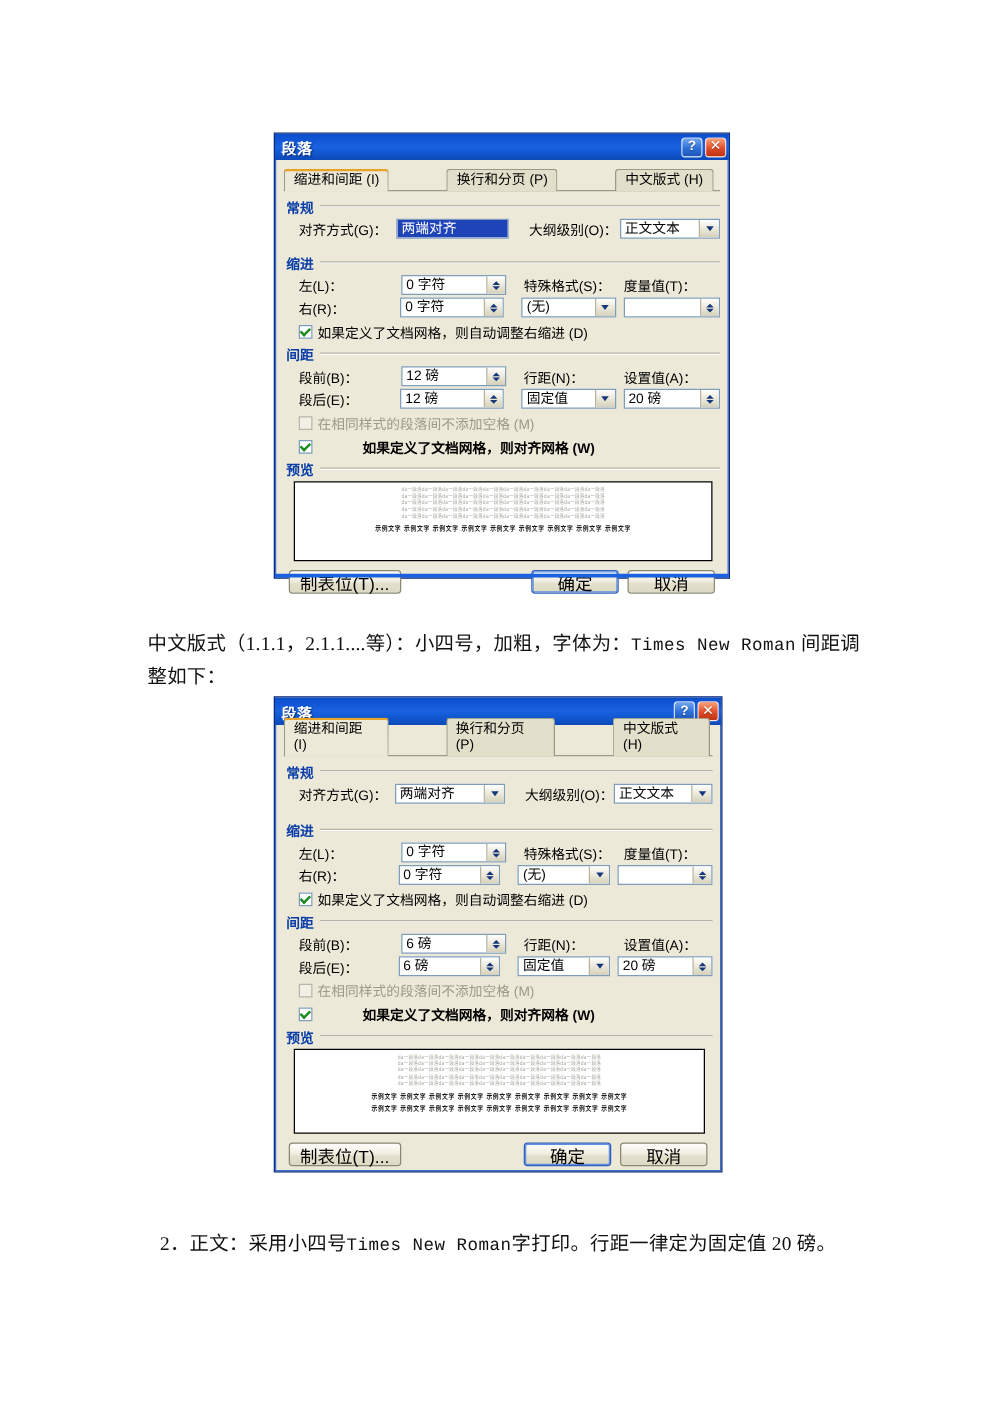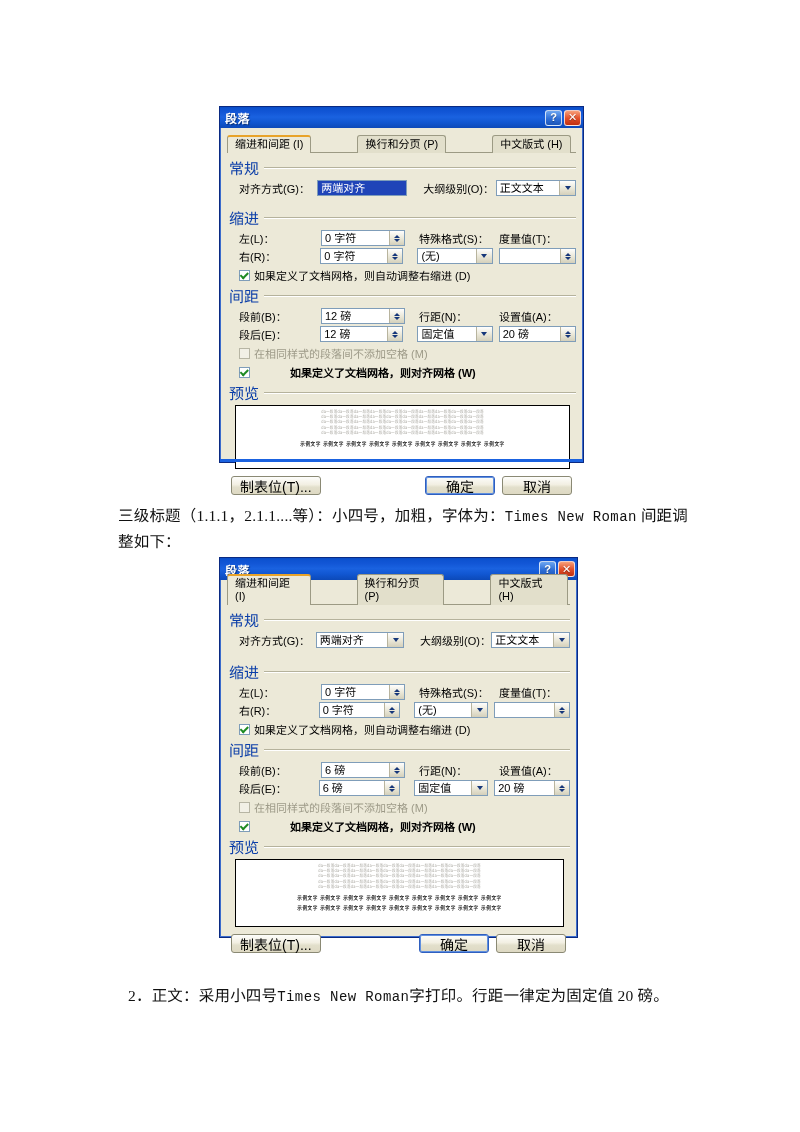--- a/index.html
+++ b/index.html
@@ -139,22 +139,22 @@
   }
 
   
   .grouprow {
     display: flex;
     align-items: center;
     margin: 4px 0 2px 2px;
   }
   .grouplabel {
     color: #0b3ea8;
-    font-size: 15px;
-    font-weight: normal;
+    font-size: 11px;
+    font-weight: bold;
     padding-right: 5px;
     white-space: nowrap;
   }
   .groupline {
     flex: 1;
     height: 1px;
     background: #b5b29c;
     border-bottom: 1px solid #ffffff;
   }
 
@@ -487,21 +487,21 @@
       <span class="btn tabstop">制表位(T)...</span>
       <span class="spacer"></span>
       <span class="btn default">确定</span>
       <span class="gap"></span>
       <span class="btn">取消</span>
     </div>
   </div>
   <div class="bluestrip"></div>
 </div>
 
-<div class="doc-text" id="para-heading3"><span>三级标题（1.1.1，2.1.1....等）：小四号，加粗，字体为：</span><span class="mono-roman">Times New Roman</span>&nbsp;<span>间距调整如下：</span></div>
+<div class="doc-text" id="para-heading3"><span>中文版式（1.1.1，2.1.1....等）：小四号，加粗，字体为：</span><span class="mono-roman">Times New Roman</span>&nbsp;<span>间距调整如下：</span></div>
 
 <div class="dialog" id="dialog-2">
   <div class="titlebar">
     <span class="title-text">段落</span>
     <span class="title-btns">
       <span class="tbtn help">?</span>
       <span class="tbtn close">✕</span>
     </span>
   </div>
 

